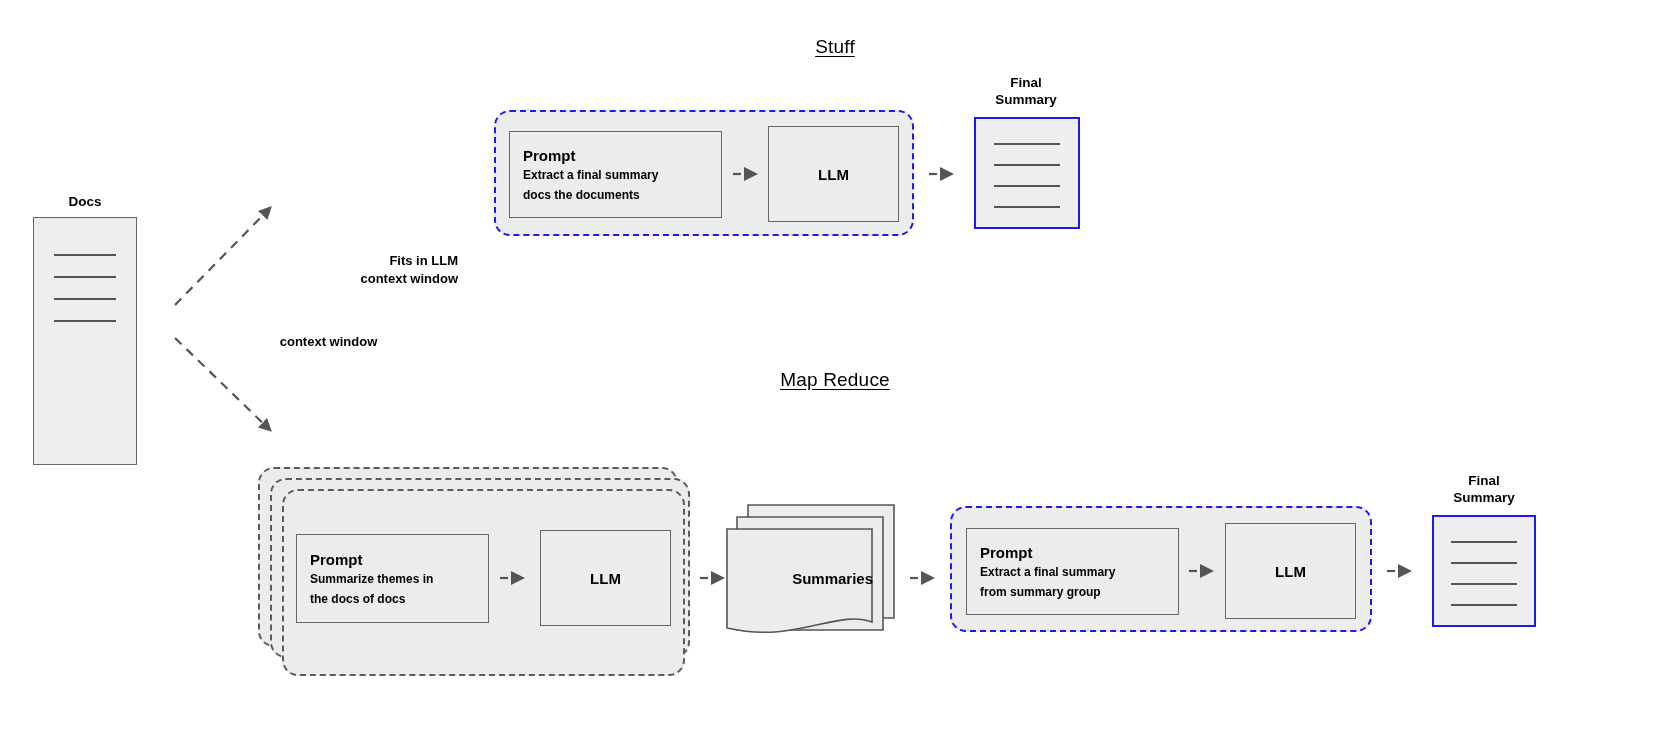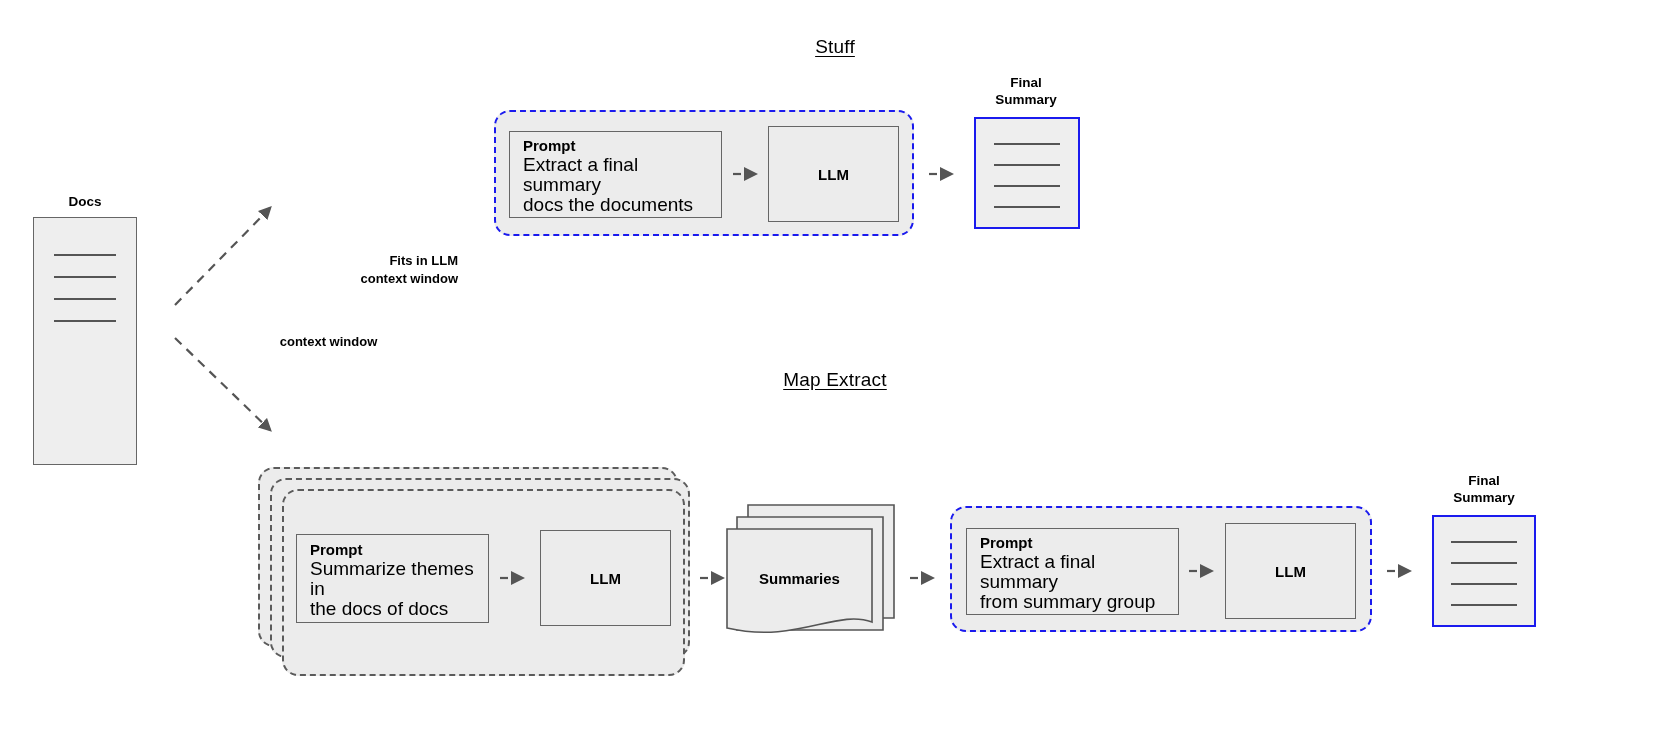--- a/index.html
+++ b/index.html
@@ -70,23 +70,23 @@
     background:#ececec;
     border:1.6px solid #666666;
     box-sizing:border-box;
   }
   .card .title{
     font-weight:bold;
     font-size:15px;
     line-height:19px;
   }
   .card .body{
-    font-size:19px;
+    font-size:12px;
     line-height:20px;
-    font-weight:normal;
+    font-weight:bold;
   }
   .card .pad{position:absolute;left:13px;top:50%;transform:translateY(-50%);}
   .card.center{
     display:flex;align-items:center;justify-content:center;
     font-weight:bold;font-size:15px;
   }
 
   
   .arrow{
     position:absolute;
@@ -175,21 +175,21 @@
   <div class="abs box blue" style="left:974px;top:117px;width:106px;height:112px;">
     <div class="doc-lines" style="top:24px;">
       <div class="doc-line" style="width:66px;"></div>
       <div class="doc-line" style="width:66px;margin-top:19px;"></div>
       <div class="doc-line" style="width:66px;margin-top:19px;"></div>
       <div class="doc-line" style="width:66px;margin-top:19px;"></div>
     </div>
   </div>
 
   <div class="abs heading underline" style="left:735px;top:369px;width:200px;">
-    <span>Map Extract</span>
+    <span>Map Reduce</span>
   </div>
 
   <div class="abs group gray" style="left:258px;top:467px;width:420px;height:180px;"></div>
   <div class="abs group gray" style="left:270px;top:478px;width:420px;height:180px;"></div>
   <div class="abs group gray" style="left:282px;top:489px;width:403px;height:187px;"></div>
 
   <div class="card" style="left:296px;top:534px;width:193px;height:89px;">
     <div class="pad">
       <div class="title">Prompt</div>
       <div class="body">Summarize themes in</div>
@@ -213,21 +213,21 @@
 
   <svg class="abs" style="left:726px;top:500px;width:180px;height:140px;">
 
     <path d="M 22 5 L 168 5 L 168 118 L 22 118 Z" fill="#ececec" stroke="#555555" stroke-width="1.6"></path>
 
     <path d="M 11 17 L 157 17 L 157 130 L 11 130 Z" fill="#ececec" stroke="#555555" stroke-width="1.6"></path>
 
     <path d="M 1 29 L 146 29 L 146 122
              C 110 109 70 144 1 128 Z" fill="#ececec" stroke="#555555" stroke-width="1.6"></path>
   </svg>
-  <div class="summaries-label" style="left:726px;top:570px;width:147px;text-align:center;">Summaries</div>
+  <div class="summaries-label" style="left:726px;top:570px;width:147px;text-align:right;">Summaries</div>
 
   <svg class="arrow" style="left:909px;top:570px;" viewBox="0 0 30 16">
     <line x1="1" y1="8" x2="9" y2="8" stroke="#555555" stroke-width="2.2"></line>
     <path d="M 12 1 L 26 8 L 12 15 z" fill="#555555"></path>
   </svg>
 
   <div class="abs group blue" style="left:950px;top:506px;width:422px;height:126px;"></div>
 
   <div class="card" style="left:966px;top:528px;width:213px;height:87px;">
     <div class="pad">

